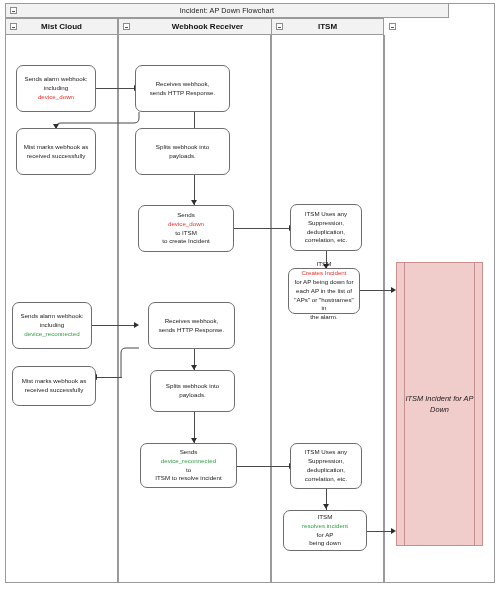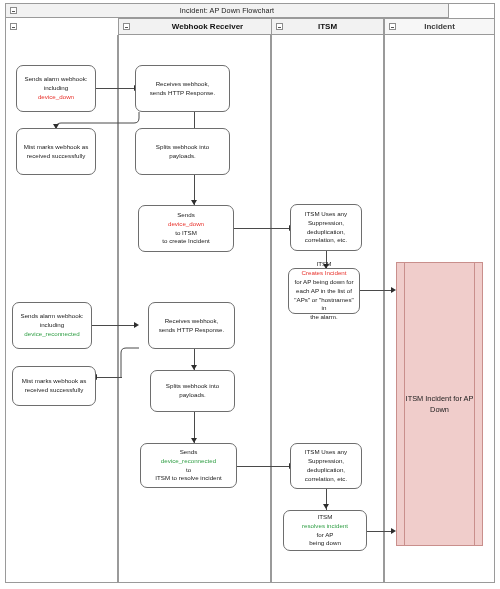--- a/index.html
+++ b/index.html
@@ -121,20 +121,21 @@
     box-sizing: border-box;
     background: #f0cdcb;
     border: 1px solid #c98f8c;
     display: flex;
     align-items: center;
     justify-content: center;
     text-align: center;
     font-size: 7.4px;
     color: #1a1a1a;
     line-height: 1.5;
+    font-style: italic;
   }
   .band-stripe {
     position: absolute;
     top: 0;
     bottom: 0;
     width: 1px;
     background: #c98f8c;
   }
 
   
@@ -171,35 +172,35 @@
 
 <div id="canvas">
 
   <div class="pool"></div>
 
   <div class="pool-title">
     <span>Incident: AP Down Flowchart</span>
   </div>
   <div class="collapse" style="left:10px; top:7px;"></div>
 
+  <div class="lane-head" style="left:5px;  width:113px;">
+    <span>Mist Cloud</span>
+  </div>
   <div class="collapse" style="left:10px; top:23px;"></div>
 
   <div class="lane-head" style="left:118px; width:179px;">
     <span>Webhook Receiver</span>
   </div>
   <div class="collapse" style="left:123px; top:23px;"></div>
 
   <div class="lane-head" style="left:271px; width:113px;">
     <span>ITSM</span>
   </div>
   <div class="collapse" style="left:276px; top:23px;"></div>
 
-  <div class="lane-head light" style="left:384px; width:111px;">
-    <span>Incident</span>
-  </div>
   <div class="collapse" style="left:389px; top:23px;"></div>
 
   <div class="lane-body" style="left:5px;   width:113px;"></div>
   <div class="lane-body" style="left:118px; width:153px;"></div>
   <div class="lane-body" style="left:271px; width:113px;"></div>
   <div class="lane-body" style="left:384px; width:111px;"></div>
 
   <div class="band" style="left:396px; top:262px; width:87px; height:284px;">
     <div class="band-stripe" style="left:7px;"></div>
     <div class="band-stripe" style="right:7px;"></div>

